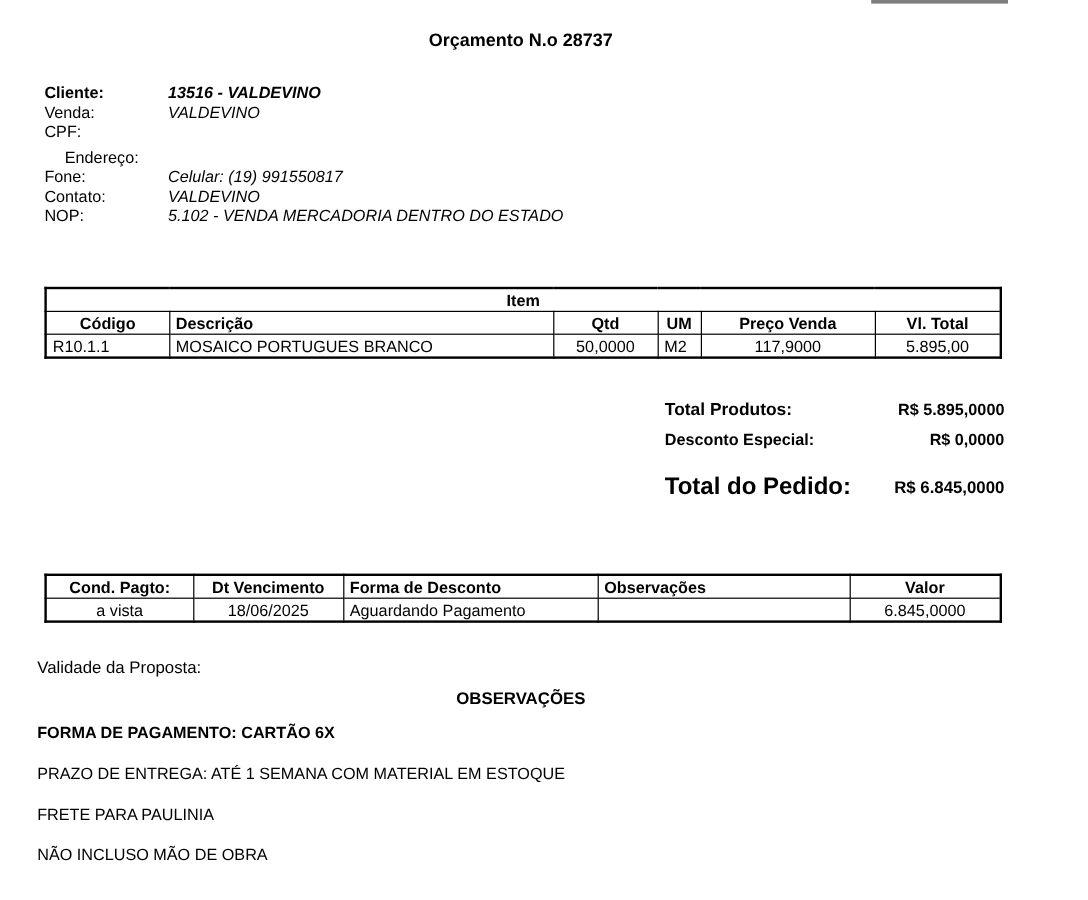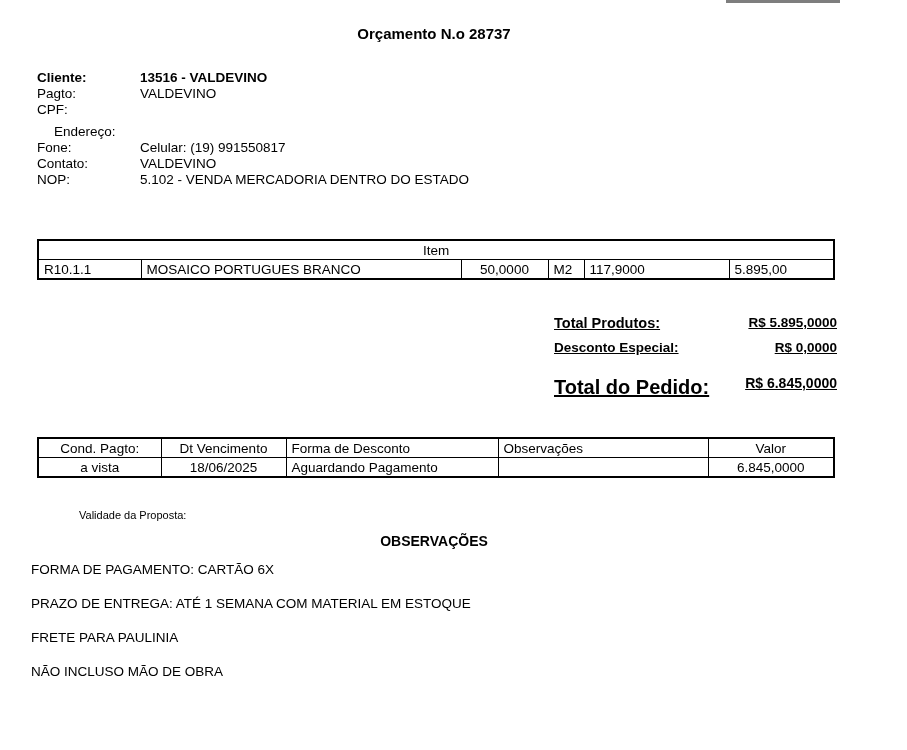--- a/index.html
+++ b/index.html
@@ -24,93 +24,92 @@
     margin: 26px 0 0 0;
     text-align: center;
     font-size: 15px;
     font-weight: bold;
     line-height: 15px;
   }
   
   .client-block { margin: 29px 0 0 6px; }
   .crow { display: flex; font-size: 13.5px; line-height: 16px; }
   .crow .lbl { width: 103px; flex-shrink: 0; }
-  .crow .val { flex: 1; }
+  .crow .val { flex: 1; font-style: italic; }
   .crow.bold { font-weight: bold; align-items: flex-end; }
   .crow.gap-above { margin-top: 6px; margin-left: 17px; }
   
   table.doc-table {
     border-collapse: collapse;
     table-layout: fixed;
     width: 796px;
     margin-left: 6px;
     border: 2px solid #000;
   }
   table.item-table { margin-top: 51px; }
-  table.pay-table  { margin-top: 38px; }
+  table.pay-table  { margin-top: 60px; }
   .doc-table th, .doc-table td {
     border: 1px solid #000;
     font-size: 13.5px;
     padding: 1px 5px;
     height: 16px;
     overflow: hidden;
     white-space: nowrap;
   }
-  .doc-table th { font-weight: normal; }
+  .doc-table th { font-weight: bold; }
   .ta-l { text-align: left; }
   .ta-c { text-align: center; }
-  .ta-r { text-align: left; }
+  .ta-r { text-align: center; }
   
   .totals {
     width: 283px;
     margin: 35px 0 0 auto;
   }
   .trow {
     display: flex;
     justify-content: space-between;
-    align-items: flex-start;
+    align-items: center;
     font-weight: bold;
     font-size: 13.5px;
     line-height: 16px;
     margin-bottom: 9px;
-    text-decoration: underline;
   }
   .trow .tlabel-big { font-size: 14.5px; }
   .trow.grand { margin-top: 19px; margin-bottom: 0; }
   .trow.grand .tlabel { font-size: 20px; line-height: 24px; }
   .trow .tvalue { font-size: 13.5px; }
   .trow.grand .tvalue { font-size: 14px; }
   
-  .validity { margin-top: 29px; font-size: 11px; line-height: 16px; margin-left: 48px; }
+  .validity { margin-top: 29px; font-size: 14px; line-height: 16px; }
   .obs-title {
     margin-top: 10px;
     text-align: center;
     font-weight: bold;
     font-size: 14px;
     line-height: 16px;
   }
   .obs-line { font-size: 13.5px; line-height: 14px; margin-top: 20px; }
-  .obs-line.first { margin-top: 14px; }
+  .obs-line.first { margin-top: 14px; font-weight: bold; }
 </style>
 </head>
 <body>
 
 <div class="chrome-fragment"></div>
 
 <div class="content">
 
   <div class="doc-title">Orçamento N.o 28737</div>
 
   <div class="client-block">
     <div class="crow bold">
       <span class="lbl">Cliente:</span>
       <span class="val">13516 - VALDEVINO</span>
     </div>
     <div class="crow">
-      <span class="lbl">Pagto:</span>
+      <span class="lbl">Venda:</span>
       <span class="val">VALDEVINO</span>
     </div>
     <div class="crow">
       <span class="lbl">CPF:</span>
       <span class="val"></span>
     </div>
     <div class="crow gap-above">
       <span class="lbl">Endereço:</span>
     </div>
     <div class="crow">
@@ -132,20 +131,28 @@
       <col style="width:103px">
         <col style="width:320px">
         <col style="width:87px">
       <col style="width:36px">
         <col style="width:145px">
         <col style="width:105px">
     </colgroup>
     <tbody>
         <tr>
       <th colspan="6" class="ta-c">Item</th>
+    </tr>
+    <tr>
+      <th class="ta-c">Código</th>
+      <th class="ta-l">Descrição</th>
+      <th class="ta-c">Qtd</th>
+      <th class="ta-c">UM</th>
+      <th class="ta-c">Preço Venda</th>
+      <th class="ta-c">Vl. Total</th>
     </tr>
     <tr>
       <td class="ta-l">R10.1.1</td>
       <td class="ta-l">MOSAICO PORTUGUES BRANCO</td>
       <td class="ta-c">50,0000</td>
       <td class="ta-l">M2</td>
       <td class="ta-r">117,9000</td>
       <td class="ta-r">5.895,00</td>
     </tr>
   </tbody>

